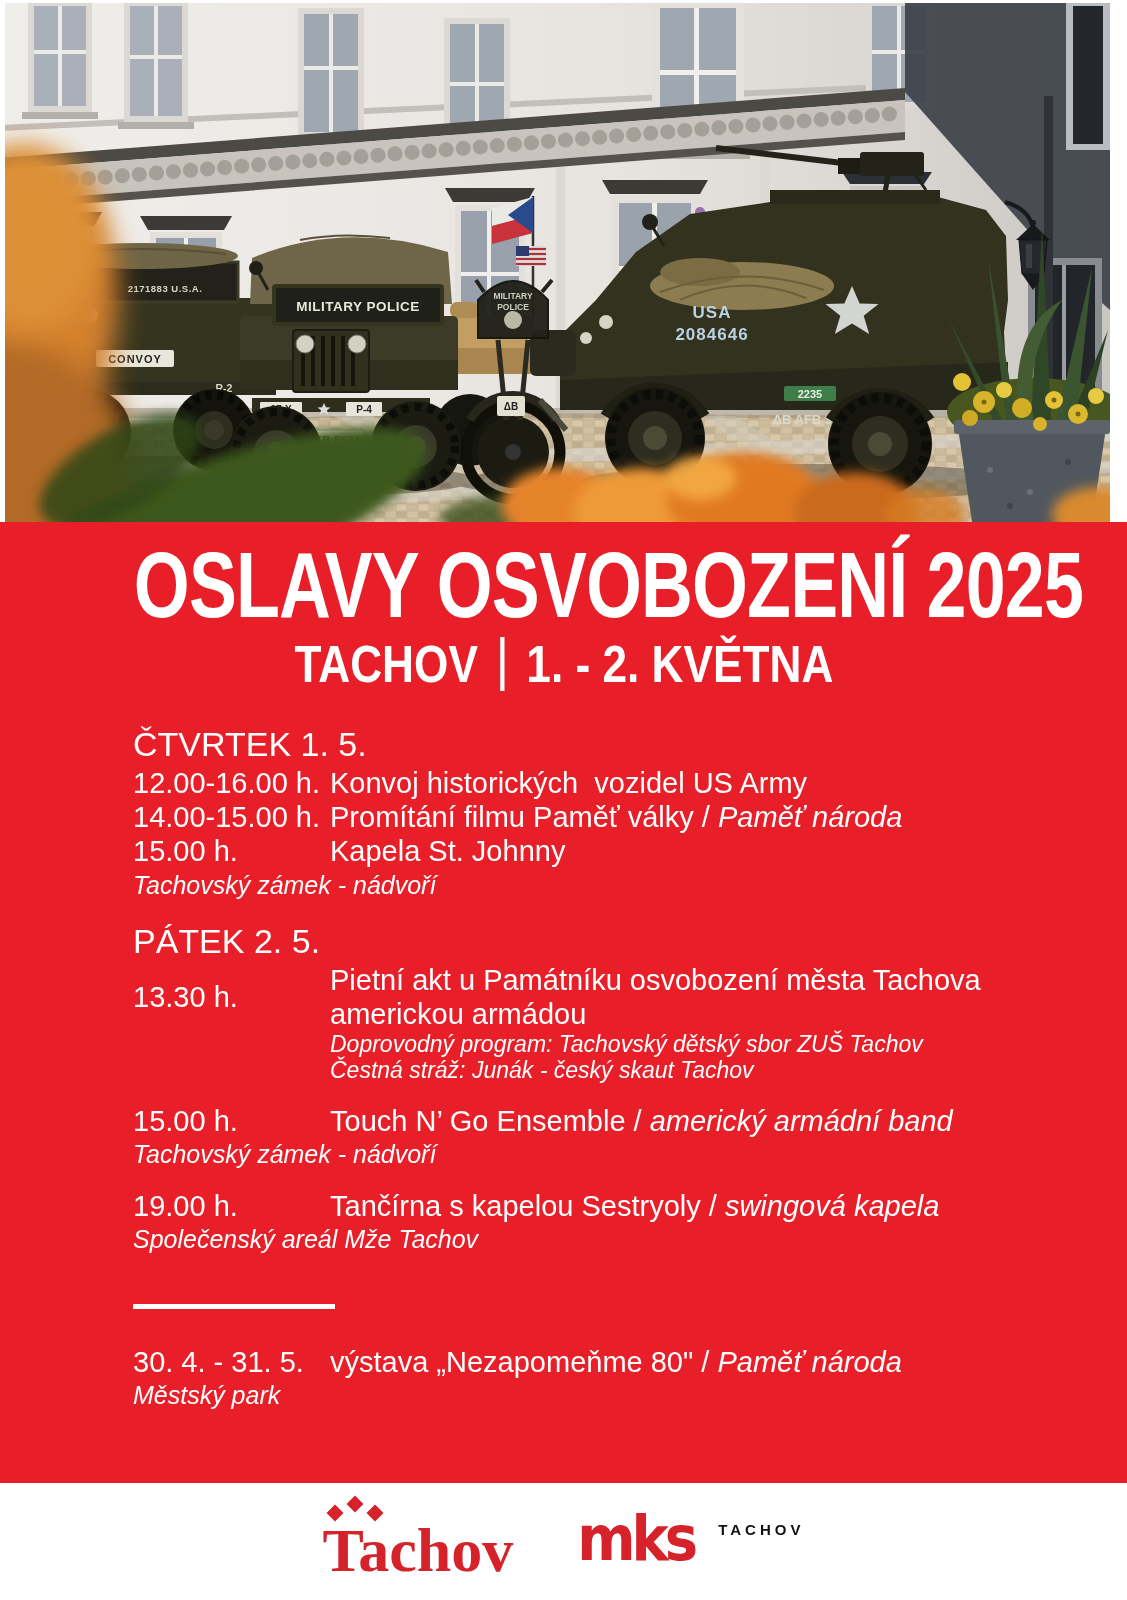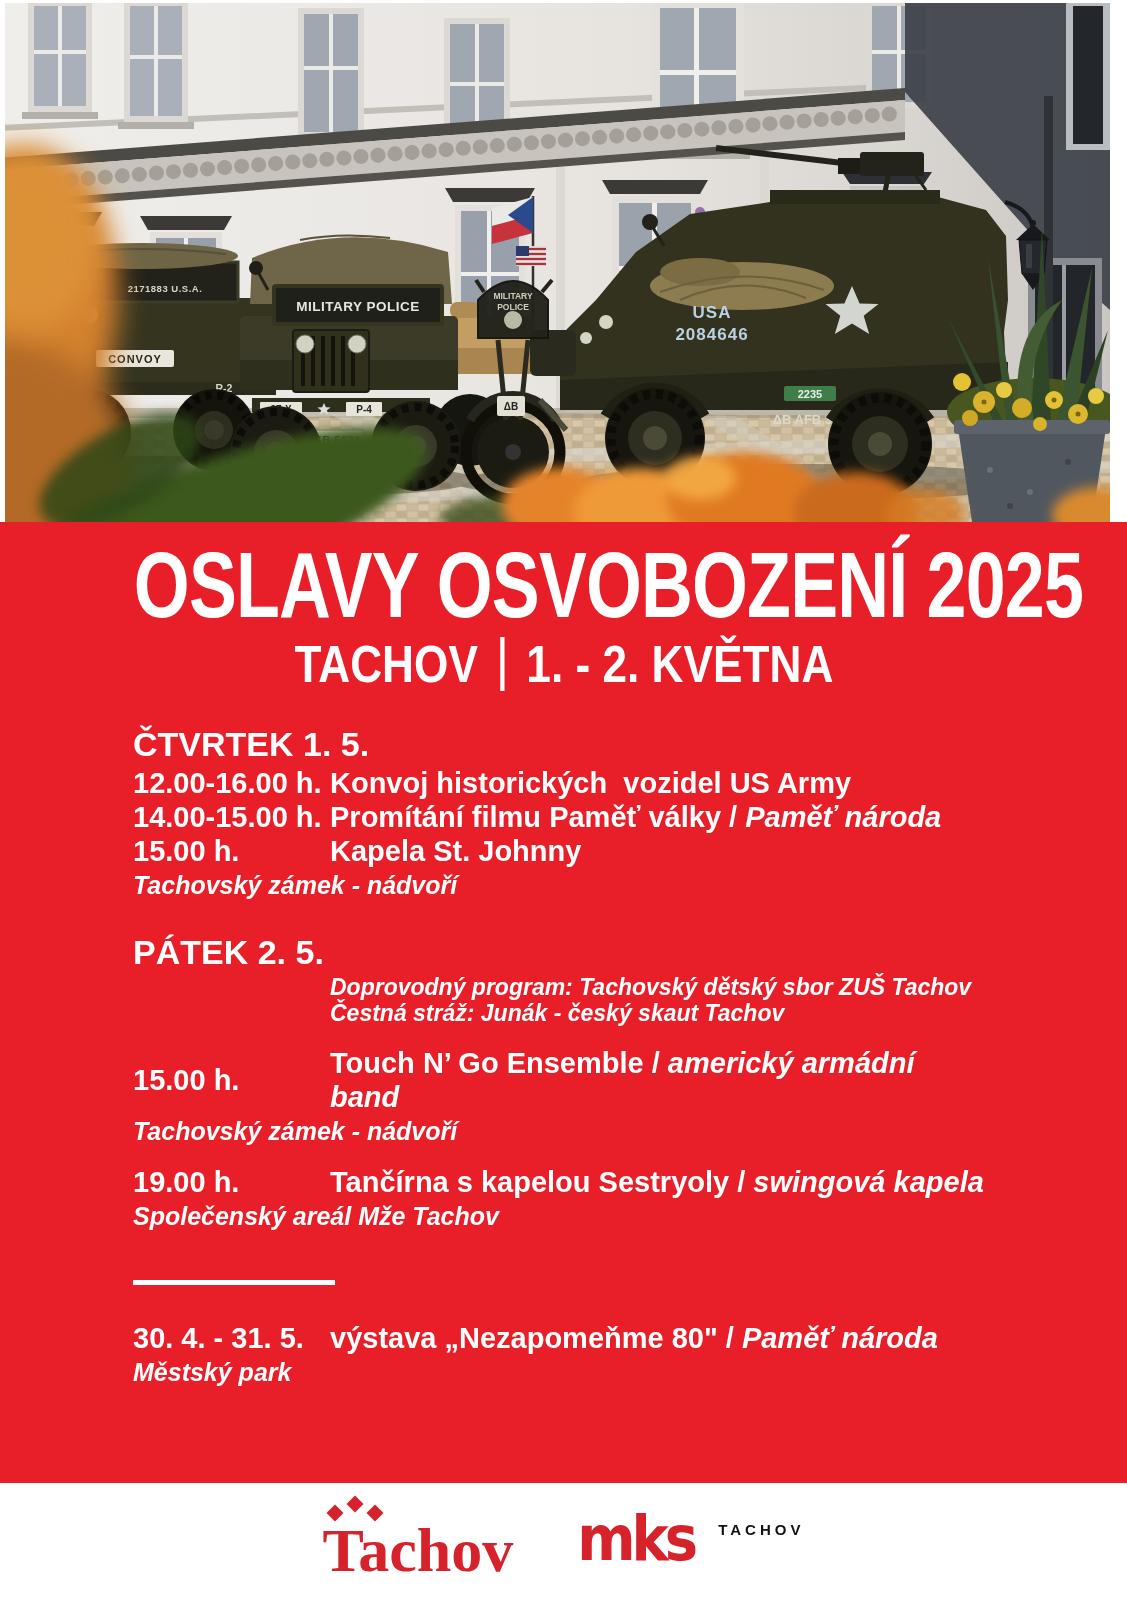--- a/index.html
+++ b/index.html
@@ -7,29 +7,29 @@
           font-family:"Liberation Sans",sans-serif}
   .photo{position:absolute;top:0;left:0;width:1127px;height:522px}
   .red{position:absolute;top:522px;left:0;width:1127px;height:961px;background:#e81f28;color:#fff}
   .title-wrap{margin-top:20px;text-align:center}
   .title{display:inline-block;transform:scaleX(.78);transform-origin:center;
          font-weight:bold;font-size:92px;line-height:.95;letter-spacing:-1px;white-space:nowrap}
   .subtitle-wrap{text-align:center;margin-top:8px;height:56px}
   .subtitle{display:inline-flex;align-items:center;gap:26px;transform:scaleX(.85);
             transform-origin:center;font-weight:bold;font-size:52px;line-height:1;white-space:nowrap}
   .subbar{width:5px;height:54px;background:#fff}
-  .sched{margin:30px 60px 0 133px;font-weight:bold}
+  .sched{margin:30px 60px 0 133px;font-weight:normal}
   .dayhdr{font-size:34px;line-height:1.25}
   .row{display:flex;font-size:29px;line-height:1.18;align-items:center}
   .time{flex:0 0 197px;white-space:nowrap}
   .desc{max-width:660px;white-space:pre-wrap}
   .desc em,.venue,.note{font-style:italic}
   .venue{font-size:25px;line-height:1.15;margin-top:2px}
   .note{margin-left:197px;font-size:23px;line-height:1.14}
-  .gap-day{margin-top:32px}
+  .gap-day{margin-top:21px}
   .gap-ev{margin-top:20px}
   .divider{width:202px;height:5px;background:#fff;margin-top:50px}
   .exh{margin-top:36px}
   .footer{position:absolute;top:1483px;left:0;width:1127px;height:117px;background:#fff;
           display:flex;align-items:center;justify-content:center;gap:64px}
   .logo-tachov{position:relative;color:#d6232b;font-family:"Liberation Serif",serif;
                font-weight:bold;font-size:62px;line-height:1;padding-top:16px}
   .d{position:absolute;width:12px;height:12px;background:#d6232b;transform:rotate(45deg)}
   .d1{left:6px;top:4px}.d2{left:26px;top:-5px}.d3{left:46px;top:4px}
   .logo-mks{display:flex;flex-direction:row;align-items:flex-start}
@@ -398,20 +398,24 @@
         <span class="desc"><span>Promítání filmu Paměť války / </span><em>Paměť národa</em></span>
       </div>
       <div class="row">
         <span class="time">15.00 h.</span>
         <span class="desc"><span>Kapela St. Johnny</span><em></em></span>
       </div>
       <div class="venue">Tachovský zámek - nádvoří</div>
 
       <div class="dayhdr gap-day">PÁTEK 2. 5.</div>
 
+      <div class="row">
+        <span class="time">13.30 h.</span>
+        <span class="desc">Pietní akt u Památníku osvobození města Tachova americkou armádou</span>
+      </div>
       <div class="note">Doprovodný program: Tachovský dětský sbor ZUŠ Tachov</div>
       <div class="note">Čestná stráž: Junák - český skaut Tachov</div>
 
       <div class="row gap-ev">
         <span class="time">15.00 h.</span>
         <span class="desc"><span>Touch N’ Go Ensemble / </span><em>americký armádní band</em></span>
       </div>
       <div class="venue">Tachovský zámek - nádvoří</div>
 
       <div class="row gap-ev">

